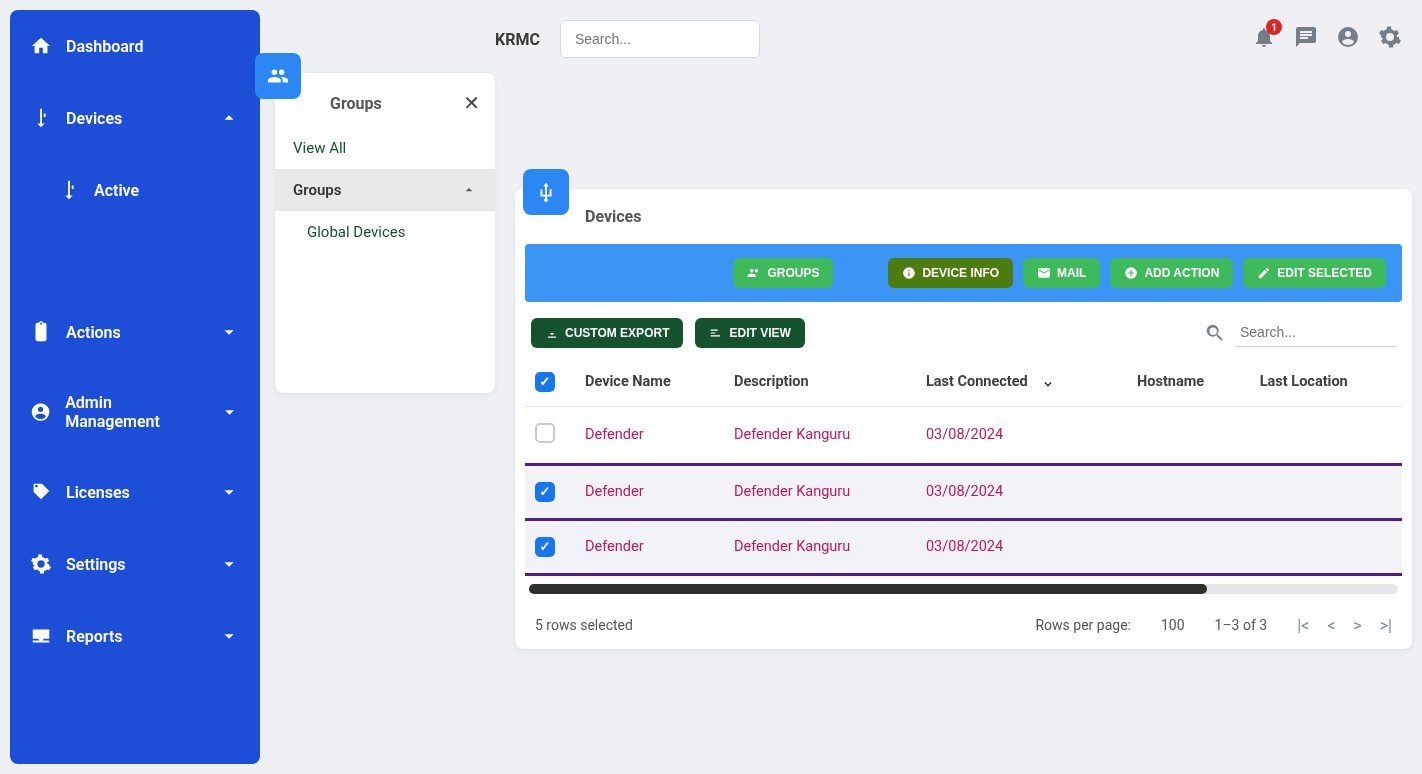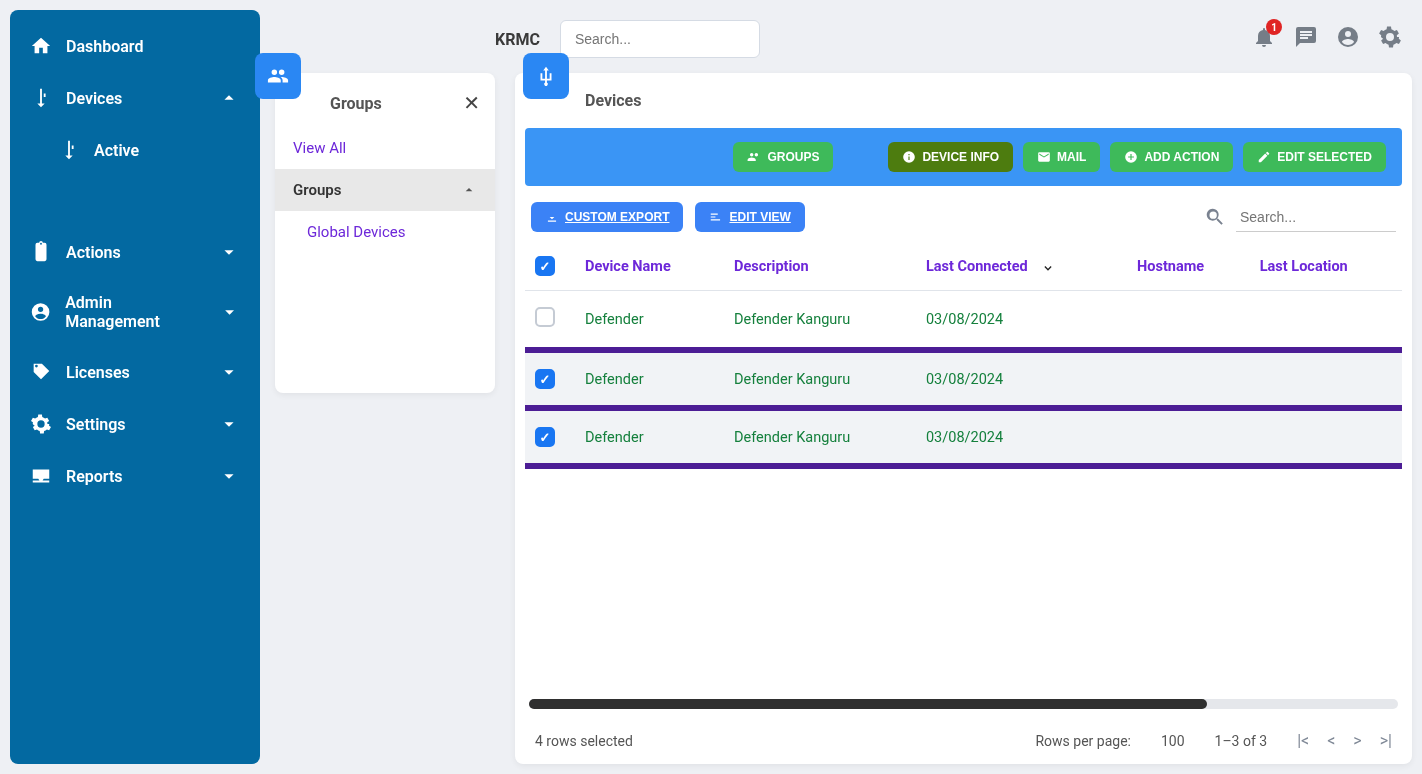--- a/index.html
+++ b/index.html
@@ -7,26 +7,27 @@
   font-family: -apple-system, BlinkMacSystemFont, "Segoe UI", Roboto, Arial, sans-serif;
   background: #eef0f4;
   width: 1422px;
   height: 774px;
   overflow: hidden;
   color: #333;
 }
 .app { display: flex; height: 100%; padding: 10px; gap: 15px; }
 .sidebar {
   width: 250px;
-  background: #0369a1;
+  background: #1d4ed8;
   border-radius: 8px;
   color: #fff;
   display: flex;
   flex-direction: column;
   padding-top: 10px;
+  gap: 20px;
 }
 .side-item {
   display: flex;
   align-items: center;
   padding: 15px 20px;
   font-size: 16px;
   font-weight: 600;
   cursor: pointer;
   gap: 14px;
 }
@@ -68,21 +69,21 @@
   border-radius: 50%;
   width: 16px; height: 16px;
   font-size: 10px;
   display: flex;
   align-items: center;
   justify-content: center;
   font-weight: 700;
 }
 .icon-wrap { position: relative; cursor: pointer; }
 
-.content-row { display: flex; gap: 20px; flex: 1; min-height: 0; }
+.content-row { display: flex; gap: 20px; flex: 1; min-height: 0; align-items: center; }
 
 .groups-panel {
   width: 220px;
   background: #fff;
   border-radius: 8px;
   box-shadow: 0 2px 6px rgba(0,0,0,0.06);
   padding: 0;
   position: relative;
   align-self: flex-start;
   height: 320px;
@@ -112,21 +113,21 @@
   border: 1px solid #d5dbe4;
   border-radius: 6px;
   padding: 10px 12px;
   font-size: 13px;
   width: calc(100% - 24px);
   color: #999;
 }
 .group-row {
   padding: 12px 18px;
   font-size: 15px;
-  color: #6d28d9;
+  color: #14532d;
   cursor: pointer;
   display: flex;
   align-items: center;
 }
 .group-row.active { background: #e8e8e8; font-weight: 600; color: #333; }
 .group-row .chev { margin-left: auto; }
 .group-row.indent { padding-left: 32px; }
 
 .devices-panel {
   flex: 1;
@@ -157,21 +158,21 @@
   font-size: 12px;
   font-weight: 700;
   cursor: pointer;
   display: inline-flex;
   align-items: center;
   gap: 6px;
   color: #fff;
 }
 .btn-green { background: #3eba5a; }
 .btn-blue { background: #4d7c0f; margin-left: 45px; }
-.btn-blue2 { background: #3b82f6; text-decoration: underline; }
+.btn-blue2 { background: #14532d; }
 .btn svg { width: 14px; height: 14px; fill: #fff; }
 
 .toolbar2 {
   display: flex;
   align-items: center;
   padding: 16px 16px 10px;
   gap: 12px;
 }
 .toolbar2 .right { margin-left: auto; display: flex; align-items: center; gap: 10px; }
 .search-inline {
@@ -184,27 +185,27 @@
   outline: none;
 }
 
 .table-wrap { overflow-x: auto; flex: 1; margin: 0 10px; }
 table { width: 100%; border-collapse: collapse; font-size: 14.5px; }
 thead th {
   text-align: left;
   font-weight: 700;
   padding: 14px 10px;
   border-bottom: 1px solid #e0e4ea;
-  color: #6d28d9;
+  color: #404040;
   white-space: nowrap;
 }
 tbody td {
   padding: 16px 10px;
-  border-bottom: 6px solid #4c1d95;
-  color: #15803d;
+  border-bottom: 3px solid #4c1d95;
+  color: #be185d;
   white-space: nowrap;
 }
 tbody tr.selected { background: #f1f3f6; }
 .chk {
   width: 20px; height: 20px;
   border: 2px solid #c5cbd4;
   border-radius: 5px;
   display: inline-flex;
   align-items: center;
   justify-content: center;
@@ -484,21 +485,21 @@
                 </tr>
               </tbody>
           </table>
         </div>
 
         <div class="hscroll">
           <div class="hscroll-thumb"></div>
         </div>
 
         <div class="footer">
-          <span>4 rows selected</span>
+          <span>5 rows selected</span>
           <span class="spacer"></span>
           <span>Rows per page:</span>
           <span>100</span>
           <span>1–3 of 3</span>
           <div class="pager-icons">
             <span>|&lt;</span>
             <span>&lt;</span>
             <span>&gt;</span>
             <span>&gt;|</span>
           </div>

